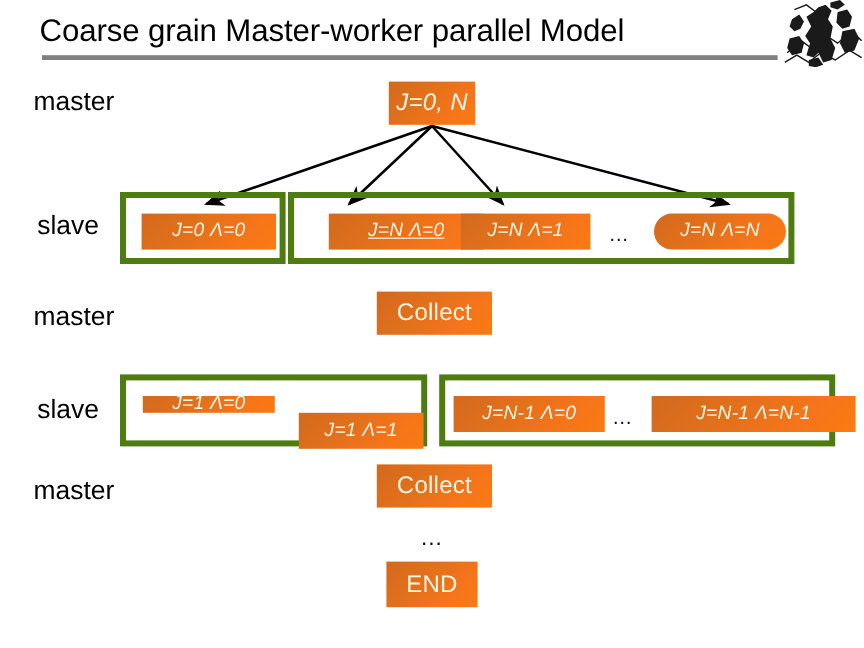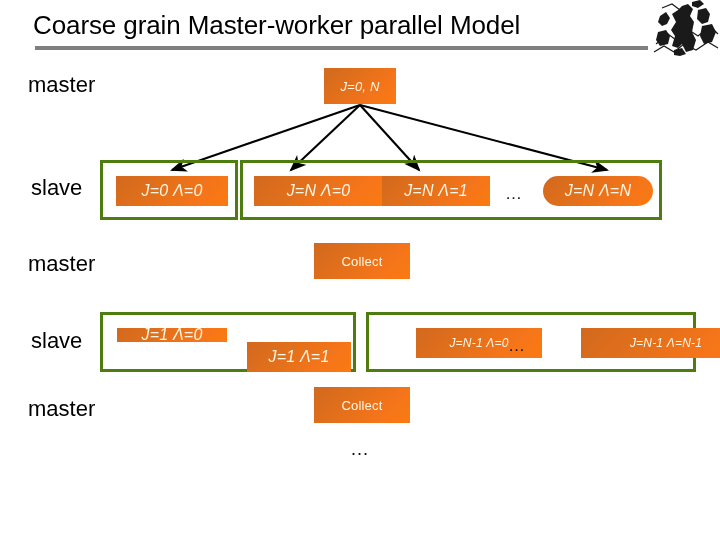--- a/index.html
+++ b/index.html
@@ -73,27 +73,27 @@
     font-style: italic;
     font-size: 16px;
     display: flex;
     align-items: center;
     justify-content: center;
     white-space: nowrap;
     box-sizing: border-box;
     letter-spacing: 0.2px;
   }
   .chip.plain { font-style: normal; }
-  .chip.big { font-size: 13px; }
-  .chip.small { font-size: 12px; margin-left: 40px; }
+  .chip.big { font-size: 20px; }
+  .chip.small { font-size: 16px; }
 
   
   .group {
     position: absolute;
-    border: 3px solid #4d7c0f;
+    border: 5px solid #4d7c0f;
     box-sizing: border-box;
     background: transparent;
     padding-left: 48px;
   }
 
   
   .dots {
     position: absolute;
     font-size: 17px;
     line-height: 17px;
@@ -164,21 +164,21 @@
       <line x1="360" y1="105" x2="419" y2="170"></line>
       <line x1="360" y1="105" x2="607" y2="170"></line>
     </g>
   </svg>
 
   <div class="group" style="left:100px; top:160px; width:138px; height:60px;">
     <div class="chip" style="left:13px; top:13px; width:112px; height:30px;">J=0 Λ=0</div>
   </div>
 
   <div class="group" style="left:240px; top:160px; width:422px; height:60px;">
-    <div class="chip" style="left:11px; top:13px; width:129px; height:30px;">J=N Λ=0</div>
+    <div class="chip" style="left:29px; top:13px; width:129px; height:30px;text-decoration:underline;">J=N Λ=0</div>
     <div class="chip" style="left:139px; top:13px; width:108px; height:30px;">J=N Λ=1</div>
     <div class="dots" style="left:262px; top:22px;">…</div>
     <div class="chip" style="left:300px; top:13px; width:110px; height:30px;border-radius:15px;">J=N Λ=N</div>
   </div>
 
   <div class="chip plain big" style="left:314px; top:243px; width:96px; height:36px;">Collect</div>
 
   <div class="group" style="left:100px; top:312px; width:256px; height:60px;">
     <div class="chip" style="left:14px; top:13px; width:110px; height:14px;">J=1 Λ=0</div>
     <div class="chip" style="left:144px; top:27px; width:104px; height:30px;">J=1 Λ=1</div>
@@ -187,14 +187,15 @@
   <div class="group" style="left:366px; top:312px; width:330px; height:60px;">
     <div class="chip small" style="left:7px; top:13px; width:126px; height:30px;">J=N-1 Λ=0</div>
     <div class="dots" style="left:139px; top:22px;">…</div>
     <div class="chip small" style="left:172px; top:13px; width:170px; height:30px;">J=N-1 Λ=N-1</div>
   </div>
 
   <div class="chip plain big" style="left:314px; top:387px; width:96px; height:36px;">Collect</div>
 
   <div class="dots" style="left:350px; top:440px; font-size:19px;">…</div>
 
+  <div class="chip plain big" style="left:322px; top:468px; width:76px; height:38px;">END</div>
 
 </div>
 
 </body></html>

